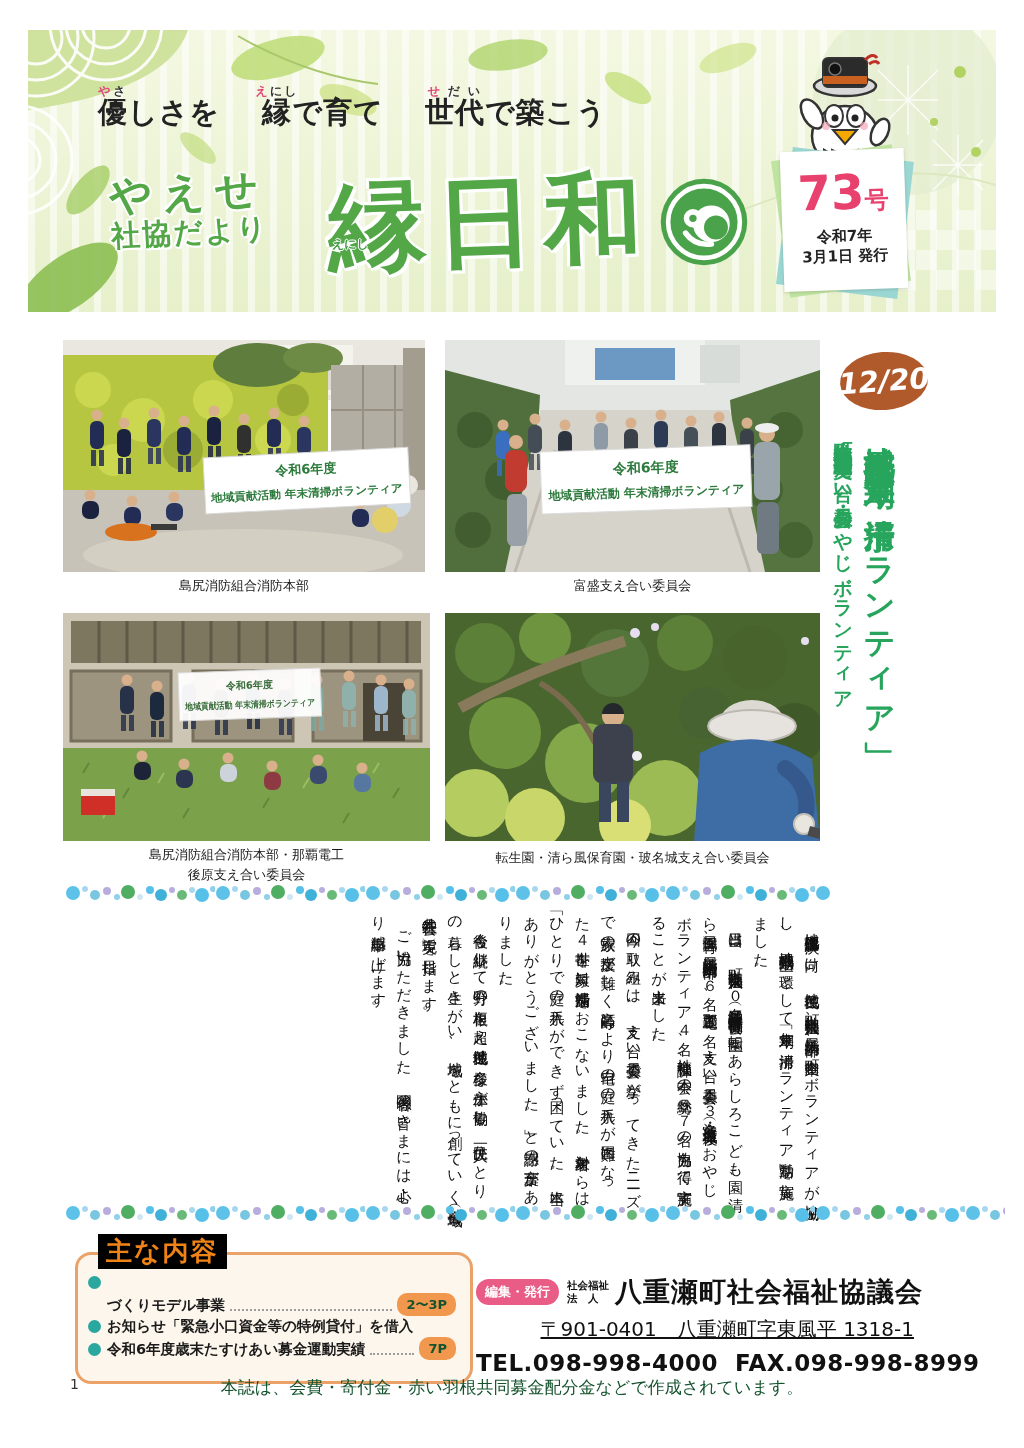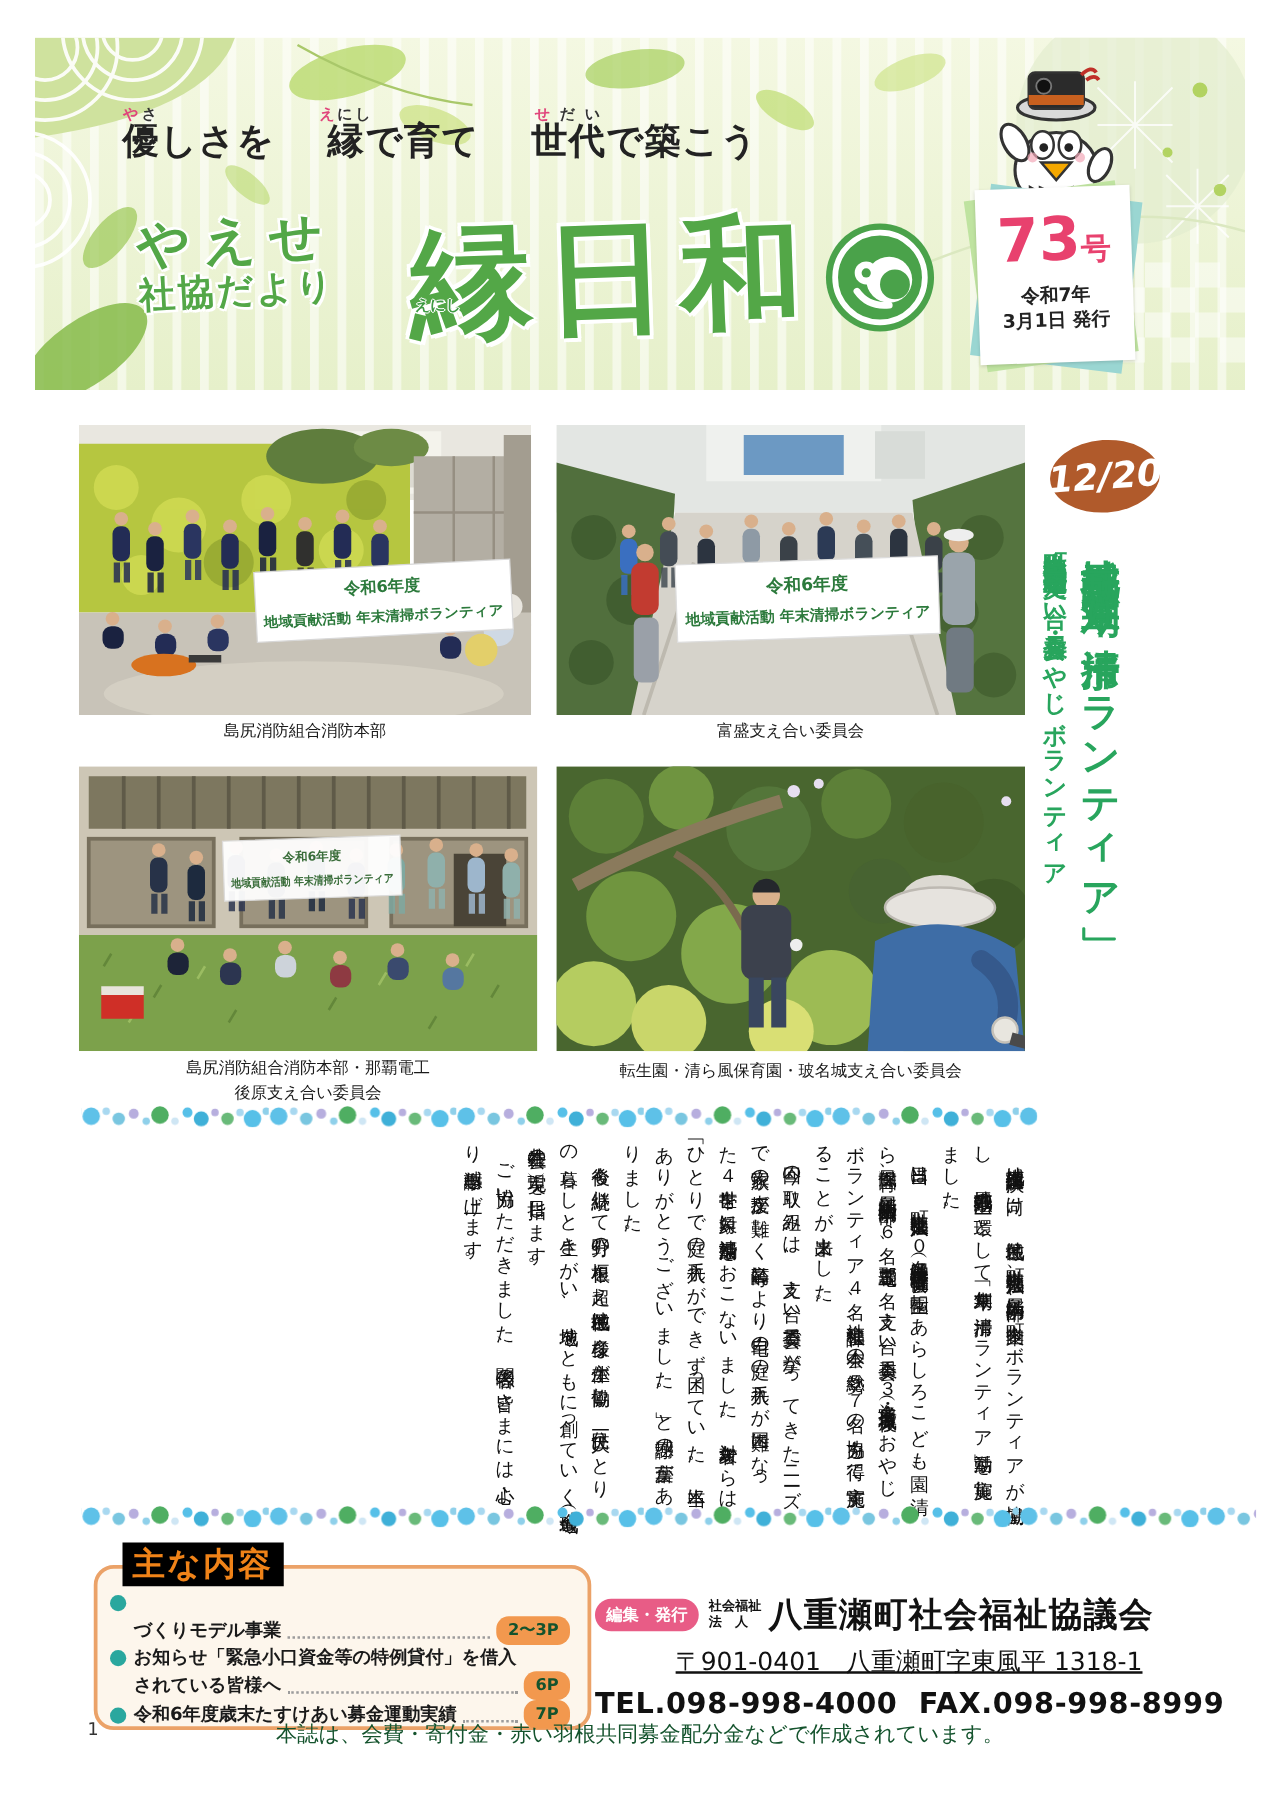--- a/index.html
+++ b/index.html
@@ -483,25 +483,20 @@
           <span>づくりモデル事業</span>
           <span class="leader"></span>
           <span class="page-badge">2〜3P</span>
         </div>
     </div>
     <div>
       <div class="c-row">
           <span class="bullet"></span>
           <span>お知らせ「緊急小口資金等の特例貸付」を借入</span>
         </div>
-      <div class="c-row c-indent">
-          <span>されている皆様へ</span>
-          <span class="leader"></span>
-          <span class="page-badge">6P</span>
-        </div>
     </div>
     <div>
       <div class="c-row">
           <span class="bullet"></span>
           <span>令和6年度歳末たすけあい募金運動実績</span>
           <span class="leader"></span>
           <span class="page-badge">7P</span>
         </div>
     </div>
   </div>

